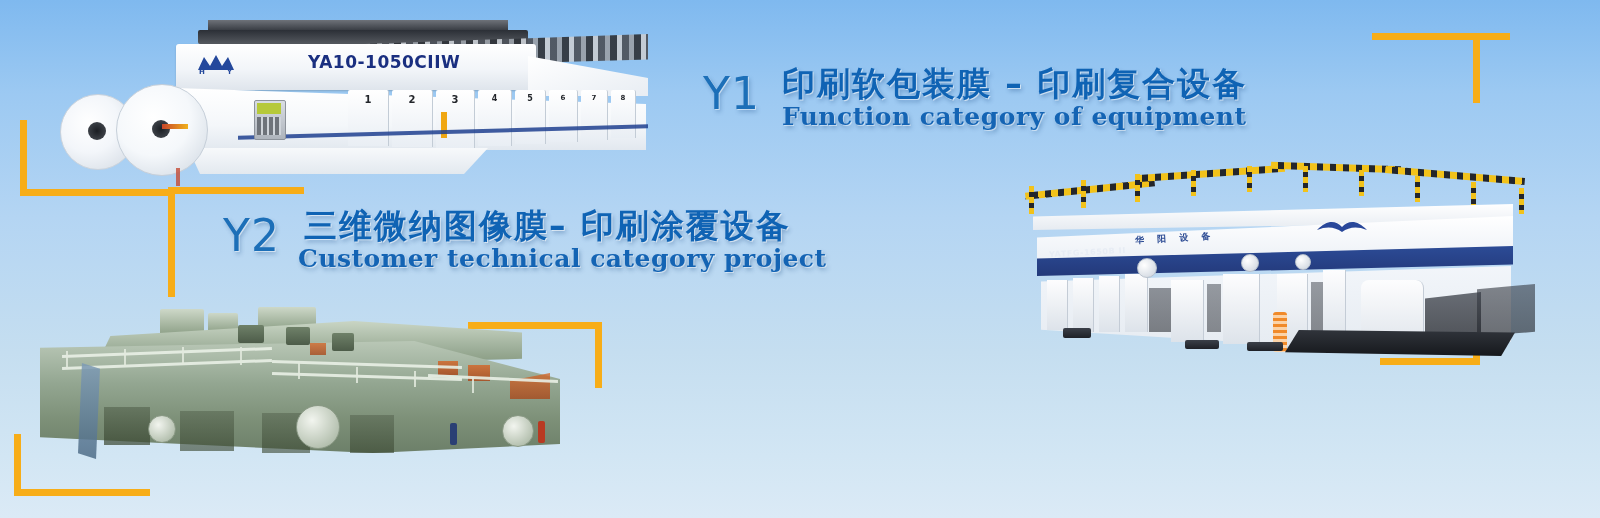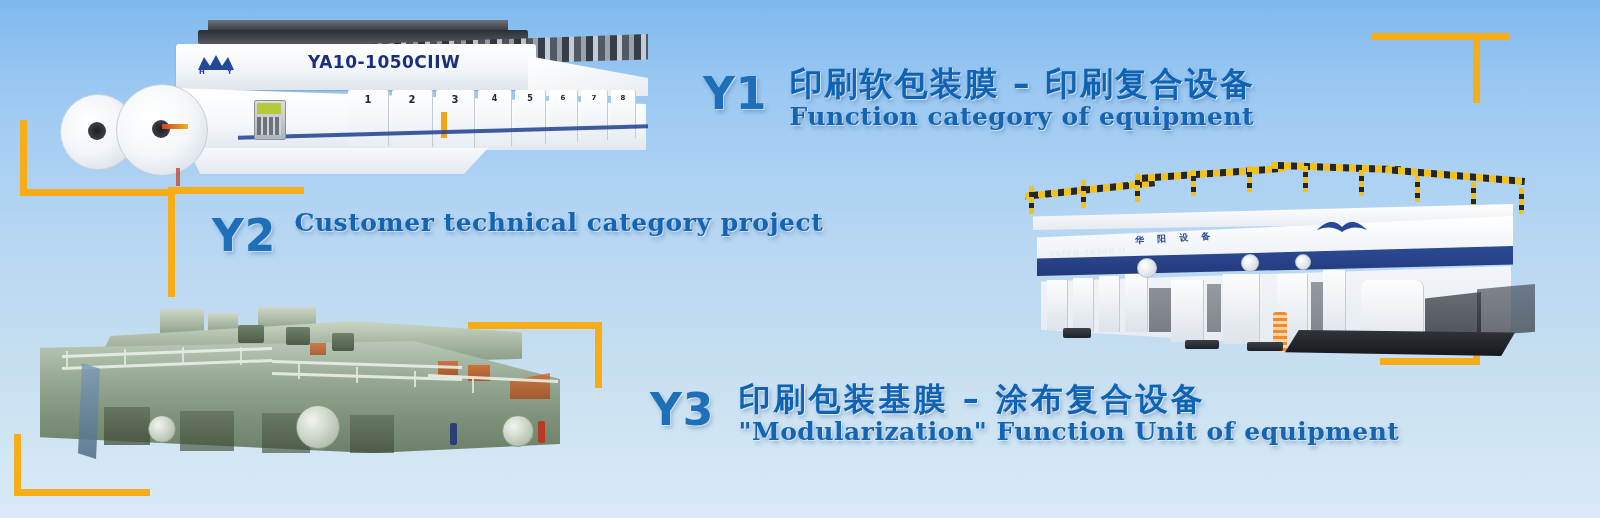--- a/index.html
+++ b/index.html
@@ -15,21 +15,21 @@
 
   
   .bracket{position:absolute;}
   .bar-h{position:absolute;height:7px;background:#f7ad18;}
   .bar-v{position:absolute;width:7px;background:#f7ad18;}
 
   
   .grp{position:absolute;display:flex;align-items:flex-start;}
   .ycode{
     font-family:"DejaVu Sans",sans-serif;
-    font-weight:700;color:#1c6fb8;
+    font-weight:400;color:#1c6fb8;
     letter-spacing:1px;
     text-shadow:1px 1px 0 rgba(255,255,255,.55), 2px 3px 4px rgba(20,70,130,.30);
     line-height:1;
   }
   .lines{display:flex;flex-direction:column;}
   .cn{
     font-family:"DejaVu Sans",sans-serif;
     font-weight:700;color:#0f63b4;
     letter-spacing:2px;line-height:1.08;
     text-shadow:1px 1px 0 rgba(255,255,255,.6), 2px 3px 4px rgba(18,66,124,.32);
@@ -352,28 +352,22 @@
   </div>
 
   <div class="grp" id="g1" style="left:703px;top:66px;">
     <div class="ycode" style="font-size:44px;margin-right:22px;margin-top:6px;">Y1</div>
     <div class="lines">
       <div class="cn" style="font-size:33px;">印刷软包装膜 – 印刷复合设备</div>
       <div class="en" style="font-size:25px;margin-top:2px;">Function category of equipment</div>
     </div>
   </div>
 
-  <div class="grp" id="g2" style="left:212px;top:208px;">
+  <div class="grp" id="g2" style="left:223px;top:208px;">
     <div class="ycode" style="font-size:44px;margin-right:24px;margin-top:6px;">Y2</div>
     <div class="lines">
+      <div class="cn" style="font-size:33px;">三维微纳图像膜– 印刷涂覆设备</div>
       <div class="en" style="font-size:25px;margin-top:2px;margin-left:-6px;">Customer technical category project</div>
     </div>
   </div>
 
-  <div class="grp" id="g3" style="left:650px;top:382px;">
-    <div class="ycode" style="font-size:44px;margin-right:24px;margin-top:6px;">Y3</div>
-    <div class="lines">
-      <div class="cn" style="font-size:32px;letter-spacing:3px;">印刷包装基膜 – 涂布复合设备</div>
-      <div class="en" style="font-size:25px;margin-top:2px;">"Modularization" Function Unit of equipment</div>
-    </div>
-  </div>
 
 </div>
 
 </body></html>

